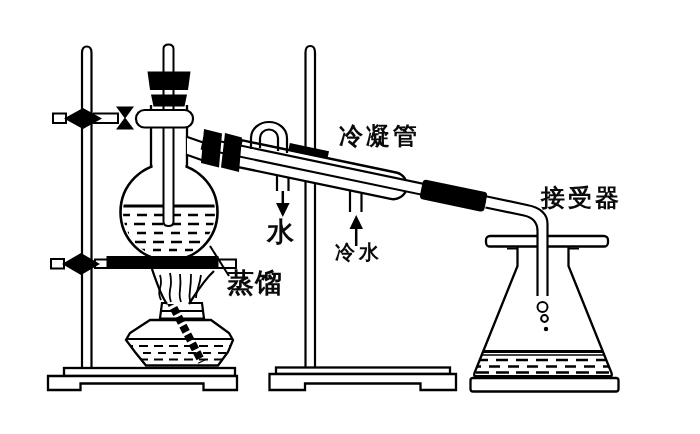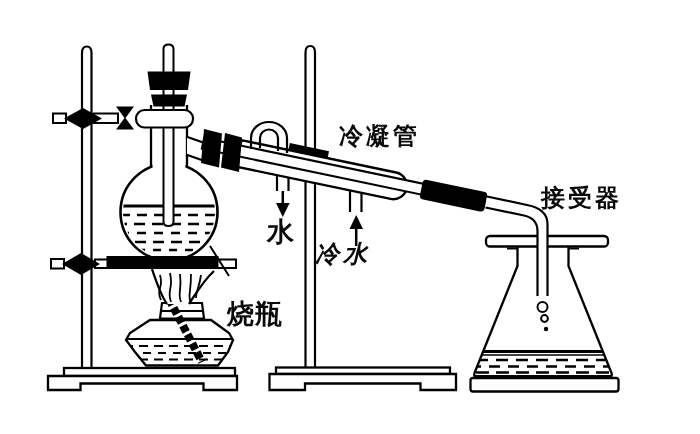--- a/index.html
+++ b/index.html
@@ -8,21 +8,21 @@
     font-family:"DejaVu Sans","Liberation Sans",sans-serif;
   }
   svg{display:block;position:absolute;left:0;top:0;}
   .lbl{
     position:absolute;color:#0a0a0a;font-weight:700;line-height:1;
     white-space:pre;user-select:none;text-align:right;
   }
   .lbl-condenser{left:339px;top:124px;font-size:24px;letter-spacing:3px;}
   .lbl-receiver {left:541px;top:186px;font-size:24px;letter-spacing:3px;}
   .lbl-water    {left:267px;top:218px;font-size:27px;}
-  .lbl-coldwater{left:315px;top:242px;font-size:24px;letter-spacing:4px;font-style:italic;}
+  .lbl-coldwater{left:335px;top:242px;font-size:20px;letter-spacing:4px;}
   .lbl-flask    {left:227px;top:267px;font-size:27px;line-height:31px;letter-spacing:1px;}
 </style>
 </head>
 <body>
 
 <svg width="700" height="434" viewBox="0 0 700 434">
   <defs>
     <clipPath id="bulbClip">
         <circle cx="169" cy="212" r="46"></circle>
       </clipPath>
@@ -168,13 +168,13 @@
     <path d="M485.5,207.5 L524,215.5 Q537.5,218.5 537.5,231 V296" fill="none" stroke="#000" stroke-width="2.2"></path>
   </g>
 
   <path d="M210,246 L229,276" stroke="#000" stroke-width="2" fill="none"></path>
 </svg>
 
 <div class="lbl lbl-condenser">冷凝管</div>
 <div class="lbl lbl-receiver">接受器</div>
 <div class="lbl lbl-water">水</div>
 <div class="lbl lbl-coldwater">冷水</div>
-<div class="lbl lbl-flask"><br><span>烧瓶</span></div>
+<div class="lbl lbl-flask"><span>蒸馏</span><br></div>
 
 </body></html>

